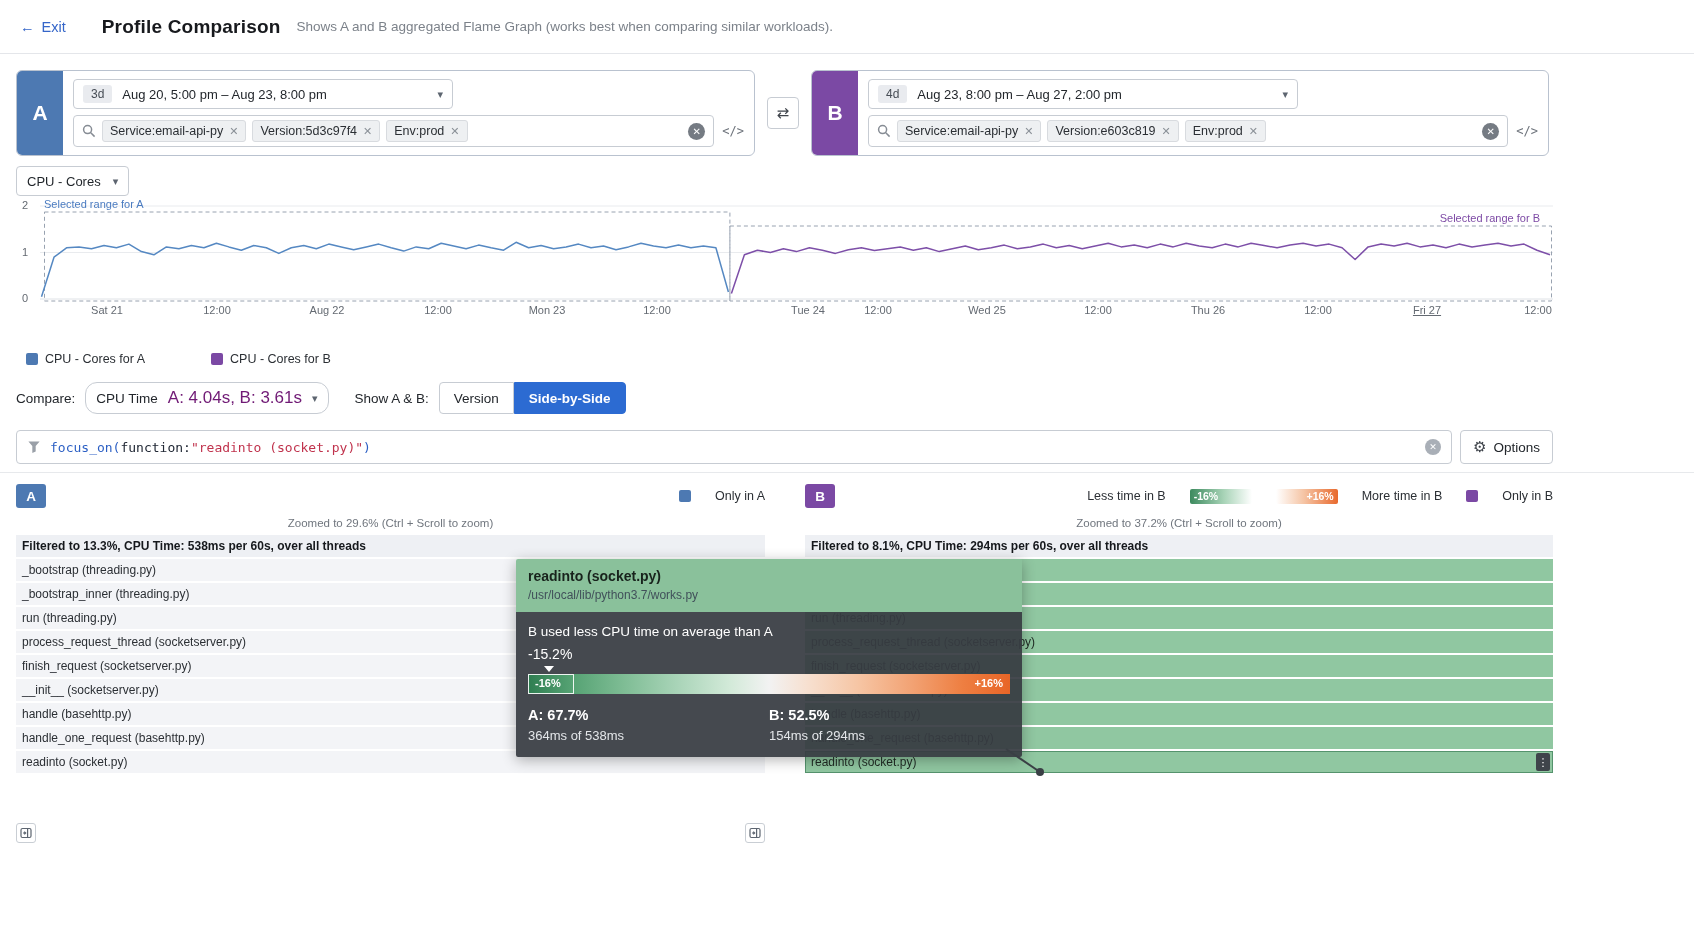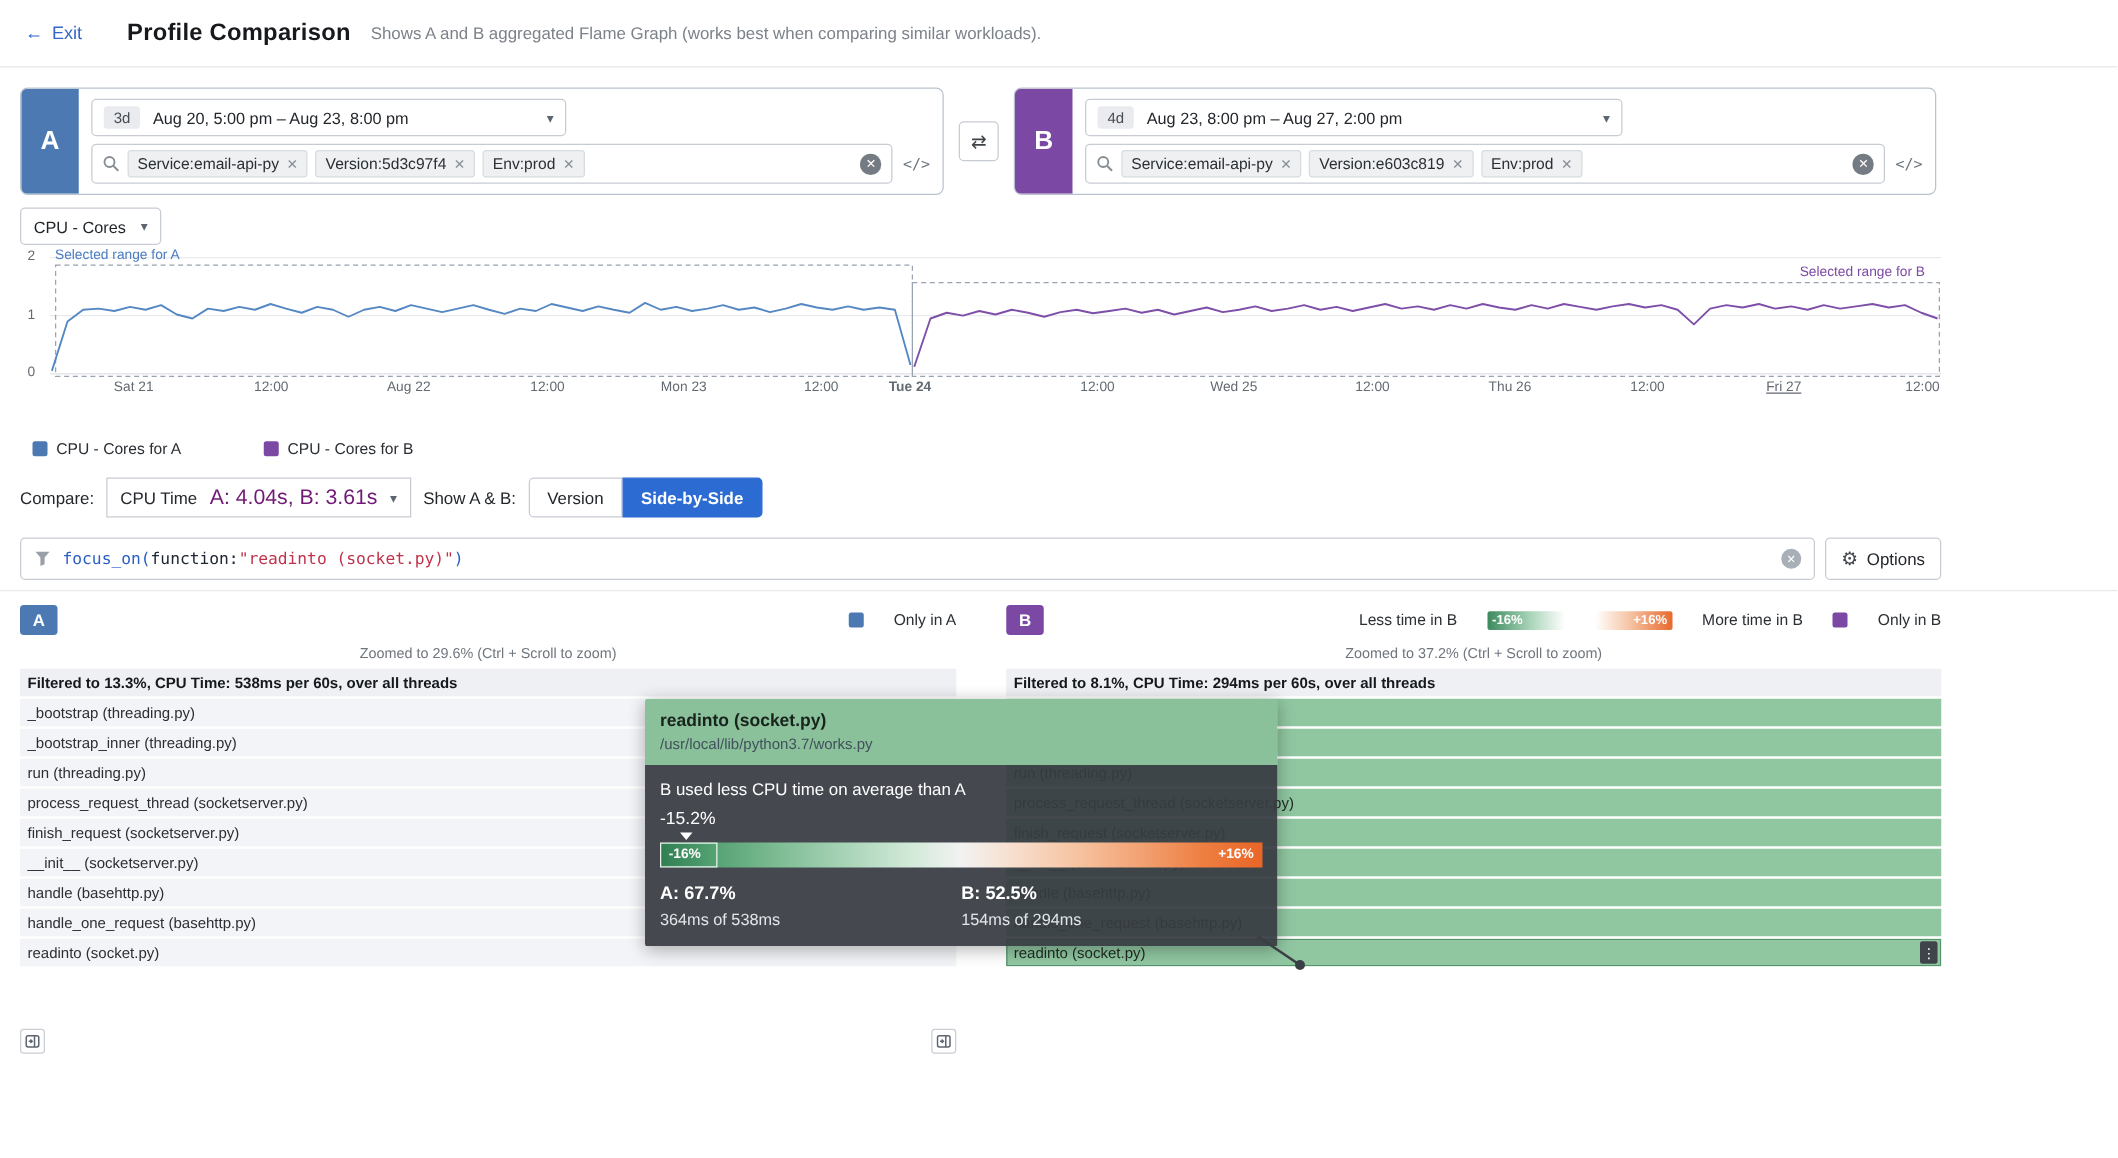--- a/index.html
+++ b/index.html
@@ -46,23 +46,23 @@
   .rangelbl.rb{left:1524px;top:12px;transform:translateX(-100%);color:#7d4aa5}
 
   
   .cleg{display:flex;gap:66px;margin:20px 0 0 26px}
   .cleg .item{display:flex;align-items:center;gap:7px;font-size:12.5px;color:#2b2f34}
   .sq{width:12px;height:12px;border-radius:2px;flex:none}
   .sq.a{background:#4d79b2}.sq.b{background:#7b49a4}
 
   
   .crow{display:flex;align-items:center;gap:10px;margin:16px 0 0 16px;font-size:13.5px;color:#23272c}
-  .cmpsel{display:flex;align-items:center;gap:10px;border:1px solid #c7ccd3;border-radius:0;height:32px;padding:0 10px;cursor:pointer;background:#fff}
+  .cmpsel{display:flex;align-items:center;gap:10px;border:1px solid #c7ccd3;border-radius:12px;height:32px;padding:0 10px;cursor:pointer;background:#fff}
   .cmpsel .vals{color:#701a75;font-size:17px}
-  .showlbl{}
+  .showlbl{margin-left:16px}
   .seg{display:flex}
   .segbtn{height:32px;padding:0 14px;border:1px solid #c7ccd3;background:#fff;font-size:13.5px;display:flex;align-items:center;cursor:pointer;color:#23272c;border-radius:4px 0 0 4px}
   .segbtn.sel{background:#2c6bd2;border-color:#2c6bd2;color:#fff;border-radius:0 4px 4px 0;font-weight:700}
 
   
   .fbar{display:flex;gap:8px;margin:16px 0 0 16px;width:1537px}
   .fquery{flex:1;display:flex;align-items:center;gap:9px;border:1px solid #c7ccd3;border-radius:4px;height:34px;padding:0 10px;background:#fff;cursor:text}
   .fcode{font-family:"DejaVu Sans Mono",monospace;font-size:13px;white-space:pre}
   .fclear{margin-left:auto;width:16px;height:16px;border-radius:50%;background:#a9afb7;color:#fff;font-size:9px;display:flex;align-items:center;justify-content:center;cursor:pointer;flex:none}
   .optbtn{display:flex;align-items:center;gap:7px;border:1px solid #c7ccd3;border-radius:4px;height:34px;padding:0 12px;font-size:13.5px;background:#fff;cursor:pointer;color:#23272c}
@@ -222,21 +222,21 @@
   <span class="rangelbl ra">Selected range for A</span>
   <span class="rangelbl rb">Selected range for B</span>
   <span id="yticks"><span class="ytick" style="top: -1px;">2</span><span class="ytick" style="top: 45.5px;">1</span><span class="ytick" style="top: 92px;">0</span></span>
   <div class="xticks" id="xticks">
       <span class="xtick" style="left: 91px;">Sat 21</span>
       <span class="xtick" style="left: 201px;">12:00</span>
       <span class="xtick" style="left: 311px;">Aug 22</span>
       <span class="xtick" style="left: 422px;">12:00</span>
       <span class="xtick" style="left: 531px;">Mon 23</span>
       <span class="xtick" style="left: 641px;">12:00</span>
-      <span class="xtick" style="left: 712px; font-weight: bold;">Tue 24</span>
+      <span class="xtick" style="left: 792px;">Tue 24</span>
       <span class="xtick" style="left: 862px;">12:00</span>
       <span class="xtick" style="left: 971px;">Wed 25</span>
       <span class="xtick" style="left: 1082px;">12:00</span>
       <span class="xtick" style="left: 1192px;">Thu 26</span>
       <span class="xtick" style="left: 1302px;">12:00</span>
       <span class="xtick" style="left: 1411px; text-decoration: underline;">Fri 27</span>
       <span class="xtick" style="left: 1522px;">12:00</span>
     </div>
 </div>
 

